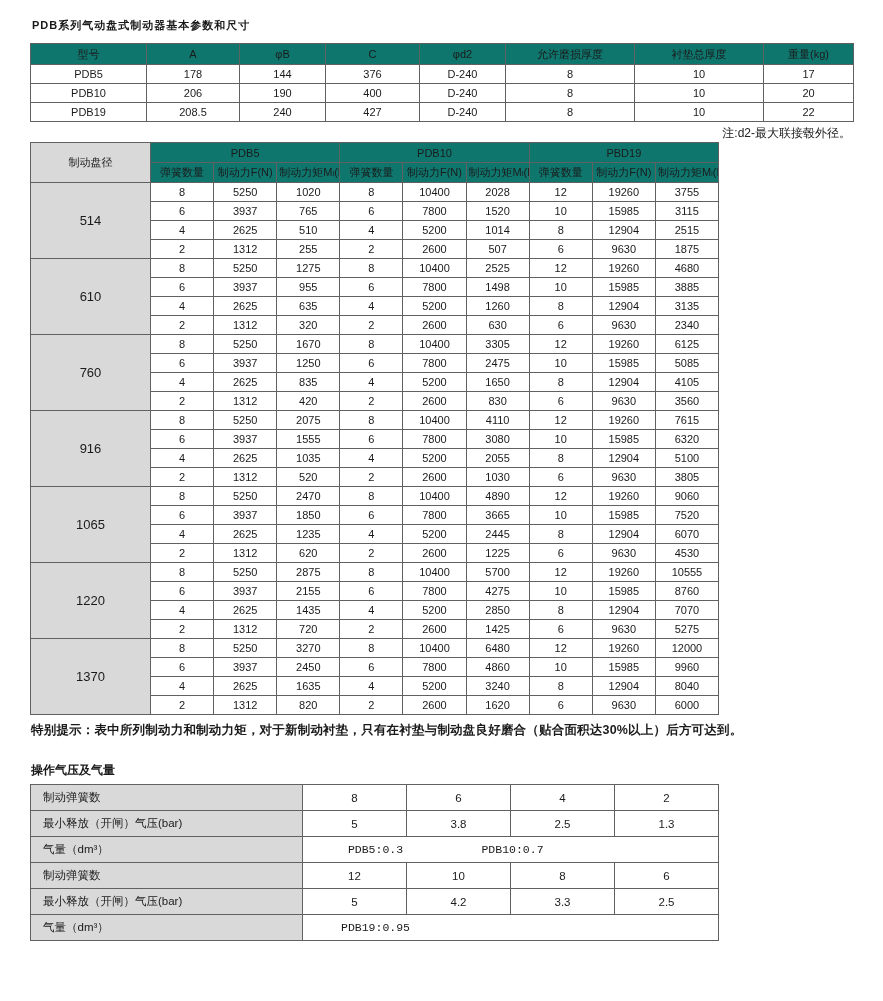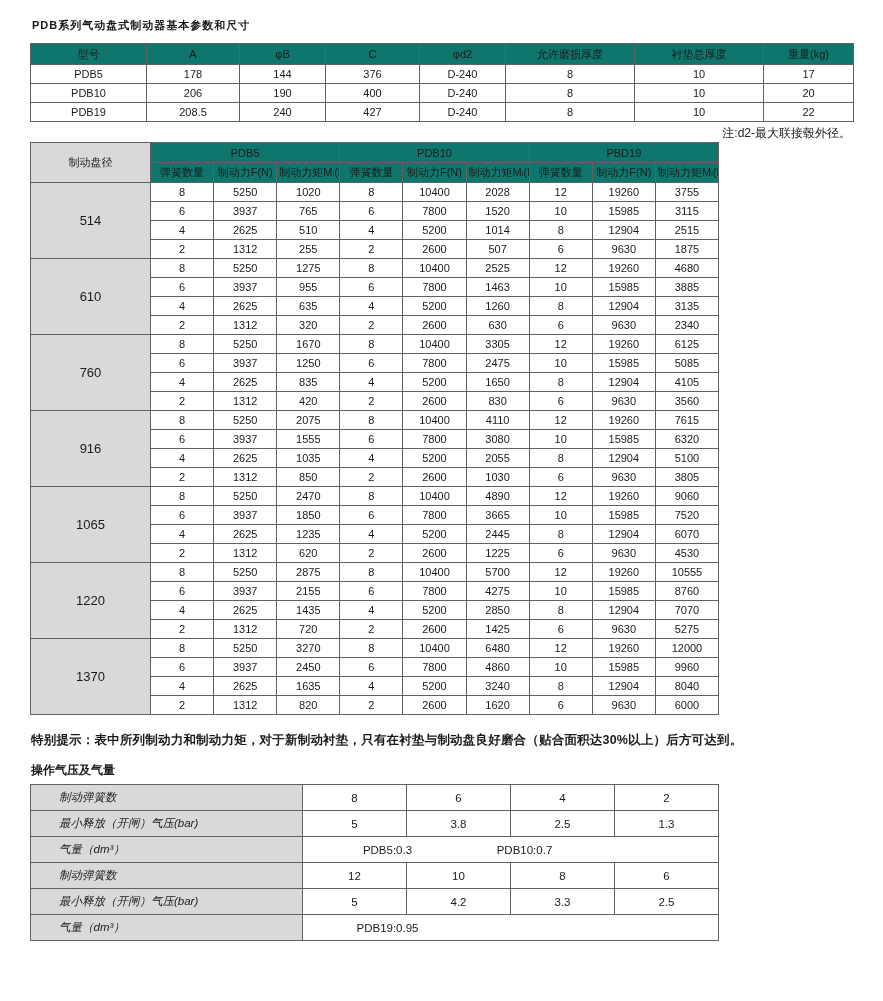--- a/index.html
+++ b/index.html
@@ -51,38 +51,37 @@
 
   
   .t2 th { height: 20px; }
   .t2 td { height: 19px; }
   .t2 td.diam { background: #d9d9d9; font-size: 13px; }
   .t2 th.corner { background: #d9d9d9; }
 
   .special-note {
     font-size: 12.5px;
     font-weight: bold;
-    margin: 17px 0 0 1px;
+    margin: 7px 0 0 1px;
     letter-spacing: 0.2px;
   }
   .pressure-title {
     font-size: 12px;
     font-weight: 600;
-    margin: 13px 0 5px 1px;
+    margin: 23px 0 5px 1px;
   }
 
   
   .t3 td { height: 26px; font-size: 11.5px; }
   .t3 td.rowlabel {
     background: #d9d9d9;
     text-align: left;
-    padding-left: 28px;
-    font-style: italic;
-  }
-  .t3 td.merged { text-align: left; padding-left: 16px; }
+    padding-left: 12px;
+  }
+  .t3 td.merged { text-align: left; padding-left: 4px; font-family: Liberation Mono, monospace; }
   .t3 .mitem {
     display: inline-block;
     width: 137px;
     text-align: center;
   }
 </style>
 </head>
 <body>
 
 <div class="page">
@@ -238,21 +237,21 @@
           <td>12</td>
           <td>19260</td>
           <td>4680</td>
         </tr>
         <tr>
           <td>6</td>
           <td>3937</td>
           <td>955</td>
           <td>6</td>
           <td>7800</td>
-          <td>1463</td>
+          <td>1498</td>
           <td>10</td>
           <td>15985</td>
           <td>3885</td>
         </tr>
         <tr>
           <td>4</td>
           <td>2625</td>
           <td>635</td>
           <td>4</td>
           <td>5200</td>
@@ -347,21 +346,21 @@
           <td>4</td>
           <td>5200</td>
           <td>2055</td>
           <td>8</td>
           <td>12904</td>
           <td>5100</td>
         </tr>
         <tr>
           <td>2</td>
           <td>1312</td>
-          <td>850</td>
+          <td>520</td>
           <td>2</td>
           <td>2600</td>
           <td>1030</td>
           <td>6</td>
           <td>9630</td>
           <td>3805</td>
         </tr>
         <tr>
           <td class="diam" rowspan="4">1065</td>
           <td>8</td>

